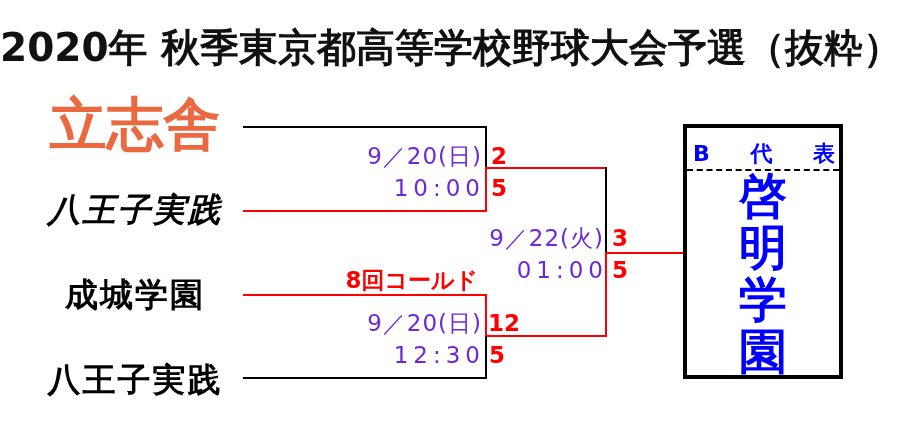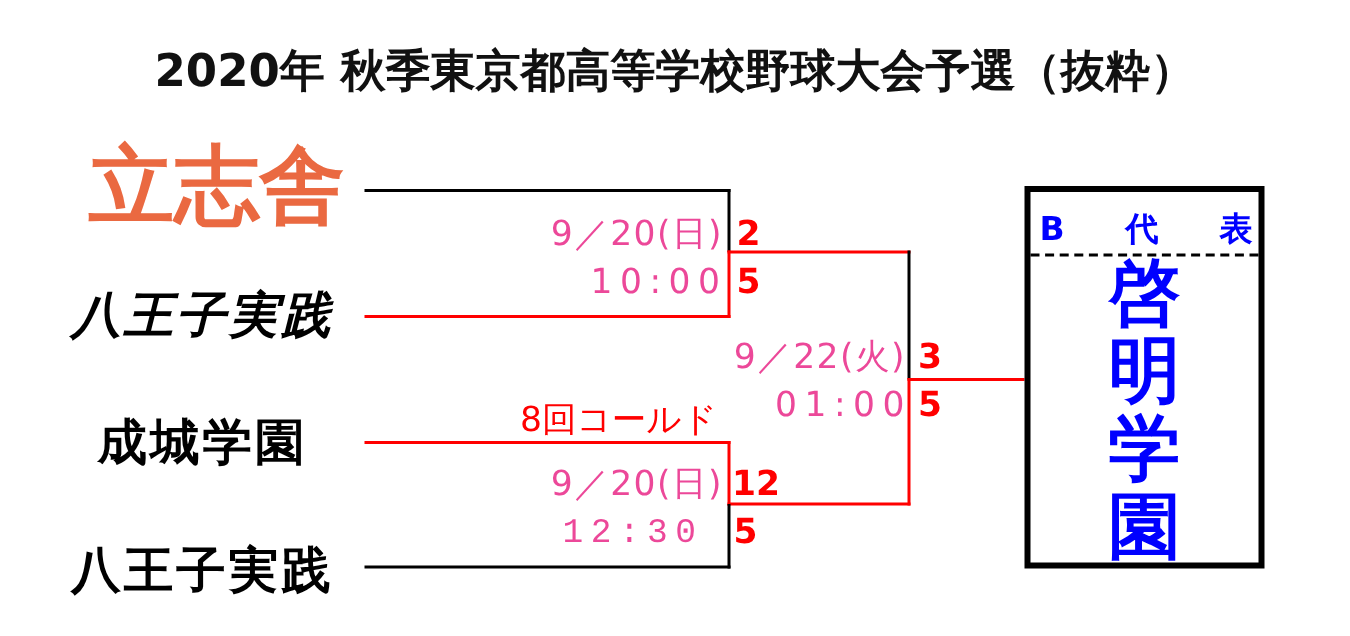--- a/index.html
+++ b/index.html
@@ -1,31 +1,31 @@
 <!DOCTYPE html>
 <html><head>
 <meta charset="utf-8">
 <style>
   html, body { margin:0; padding:0; background:#ffffff; }
   body { width:900px; height:424px; position:relative; overflow:hidden;
          font-family:"DejaVu Sans", "Liberation Sans", sans-serif; color:#000; }
   .abs { position:absolute; }
-  .title { left:0; top:28px; width:900px; text-align:center; font-size:30px; line-height:40px;
+  .title { left:0; top:28px; width:900px; text-align:center; font-size:39px; line-height:40px;
            font-weight:bold; color:#111; white-space:nowrap; }
   .team { left:40px; width:190px; text-align:center; font-weight:bold; white-space:nowrap; }
-  .team-lg { top:92px; height:64px; line-height:64px; font-size:57px; color:#ea6941;text-align:right; }
+  .team-lg { top:92px; height:64px; line-height:64px; font-size:57px; color:#ea6941; }
   .team-md { height:40px; line-height:40px; font-size:33px; letter-spacing:2px; color:#000; }
   .ln { position:absolute; }
   .black { background:#000000; }
   .red { background:#ff0000; }
-  .info { position:absolute; height:26px; line-height:26px; font-size:23px; white-space:nowrap; color:#ec4899; text-align:right; }
+  .info { position:absolute; height:26px; line-height:26px; font-size:23px; white-space:nowrap; color:#6d28d9; text-align:right; }
   .date { letter-spacing:1px; }
   .time { letter-spacing:5px; }
   .score { position:absolute; height:26px; line-height:26px; font-size:23px; font-weight:bold; color:#ff0000; white-space:nowrap; }
-  .note { position:absolute; height:26px; line-height:26px; font-size:23px; font-weight:normal; color:#ff0000; white-space:nowrap; text-align:right; }
+  .note { position:absolute; height:26px; line-height:26px; font-size:23px; font-weight:bold; color:#ff0000; white-space:nowrap; text-align:right; }
   .box { position:absolute; left:683px; top:124px; width:160px; height:255px; box-sizing:border-box;
          border:4px solid #000; background:#fff; }
   .box-head { position:absolute; left:0; right:0; top:13px; height:26px; line-height:26px;
               display:flex; justify-content:space-between; padding:0 4px 0 6px;
               font-size:22px; font-weight:bold; color:#0000ff; }
   .box-dash { position:absolute; left:0; right:0; top:41px; border-top:2px dashed #000; }
   .box-name { position:absolute; left:0; right:0; top:41px; text-align:center; }
   .box-name span { display:block; font-size:48px; line-height:52px; font-weight:bold; color:#0000ff; }
 </style>
 </head>
@@ -59,21 +59,21 @@
 <div class="score" style="left:491px;top:143px;">2</div>
 <div class="score" style="left:491px;top:175px;">5</div>
 
 <div class="info date" style="right:296px;top:225px;margin-left:48px;">9／22(火)</div>
 <div class="info time" style="right:292px;top:257px;">01:00</div>
 <div class="score" style="left:612px;top:225px;">3</div>
 <div class="score" style="left:612px;top:257px;">5</div>
 
 <div class="note" style="right:422px;top:267px;">8回コールド</div>
 <div class="info date" style="right:418px;top:310px;">9／20(日)</div>
-<div class="info time" style="right:431px;top:342px;font-family:Liberation Mono, monospace;">12:30</div>
+<div class="info time" style="right:415px;top:342px;">12:30</div>
 <div class="score" style="left:488px;top:310px;">12</div>
 <div class="score" style="left:489px;top:342px;">5</div>
 
 <div class="box">
   <div class="box-head">
     <span>B</span>
     <span>代</span>
     <span>表</span>
   </div>
   <div class="box-dash"></div>

